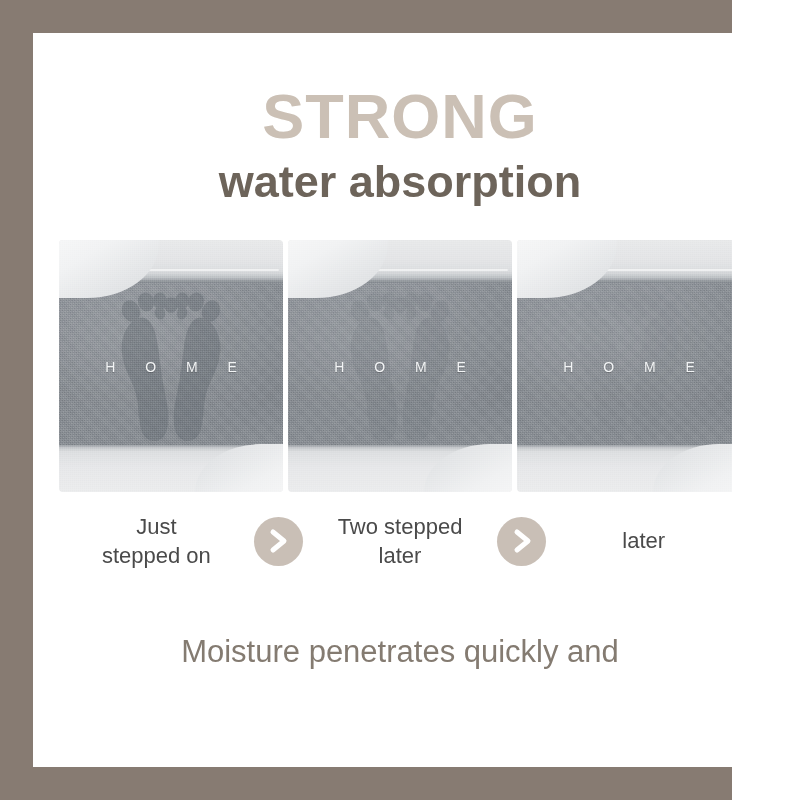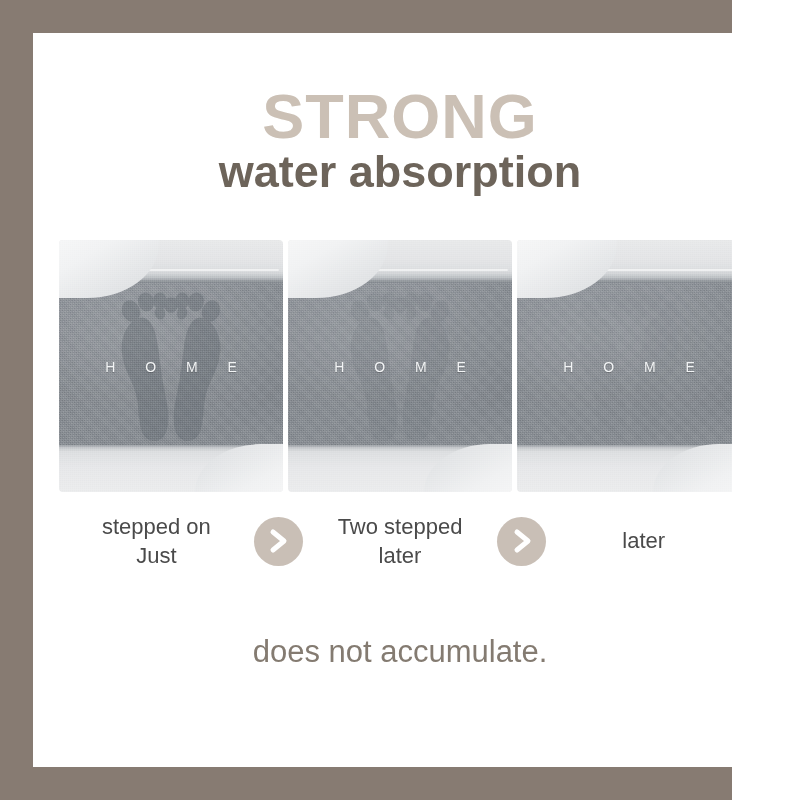--- a/index.html
+++ b/index.html
@@ -42,20 +42,21 @@
   .headline-strong {
     font-size: 63px;
     font-weight: bold;
     letter-spacing: 1px;
     color: #cbc0b5;
     line-height: 1.0;
     display: block;
   }
   .headline-sub {
     display: block;
+    margin-top: 10px;
     font-size: 45px;
     font-weight: bold;
     letter-spacing: 0px;
     color: #6d645a;
     line-height: 1.05;
   }
 
   
   .panels-row {
     position: absolute;
@@ -339,22 +340,22 @@
           <div class="mat-curl-br"></div>
           <div class="mat-texture"></div>
         </div>
       </div>
 
     </div>
 
     <div class="captions-row">
 
       <div class="caption">
+        <div>Just</div>
         <div>stepped on</div>
-        <div>Just</div>
       </div>
 
       <div class="arrow-slot">
         <div class="arrow-circle">
           <svg width="26" height="26" viewBox="0 0 26 26" xmlns="http://www.w3.org/2000/svg">
             <polyline points="8,4 19,13 8,22" fill="none" stroke="#ffffff" stroke-width="5" stroke-linecap="round" stroke-linejoin="round"></polyline>
           </svg>
         </div>
       </div>
 
@@ -371,17 +372,17 @@
         </div>
       </div>
 
       <div class="caption">
         <div>later</div>
       </div>
 
     </div>
 
     <div class="tagline">
-      <div>does not accumulate.</div>
+      <div>Moisture penetrates quickly and</div>
     </div>
 
   </div>
 </div>
 
 </body></html>

